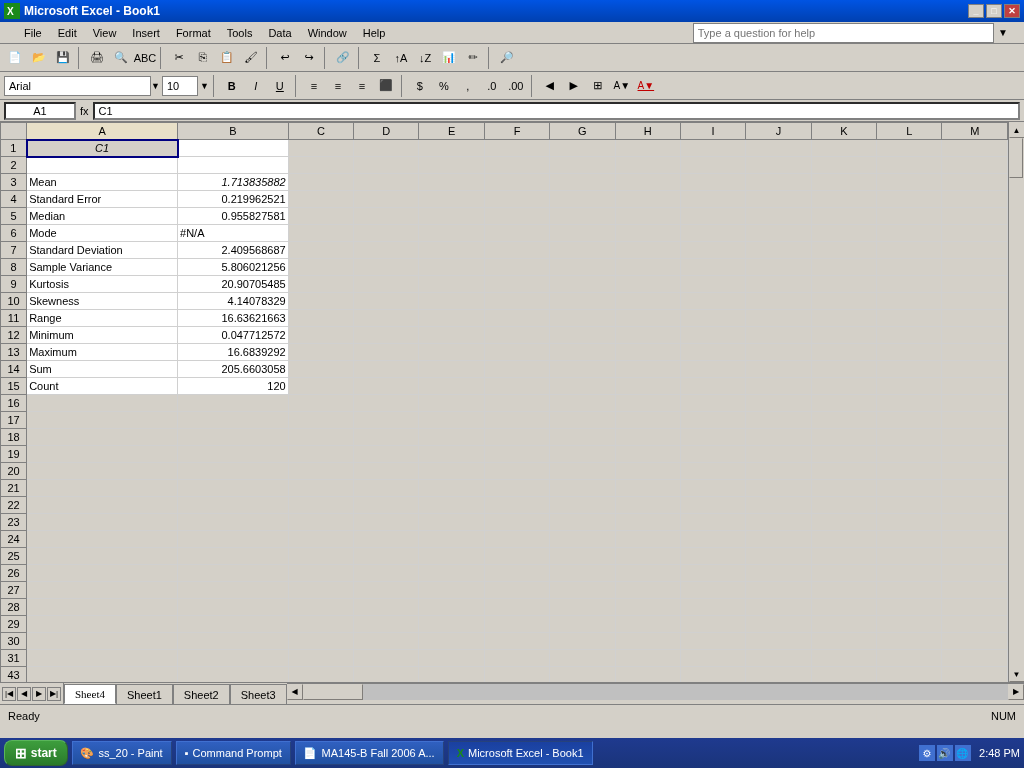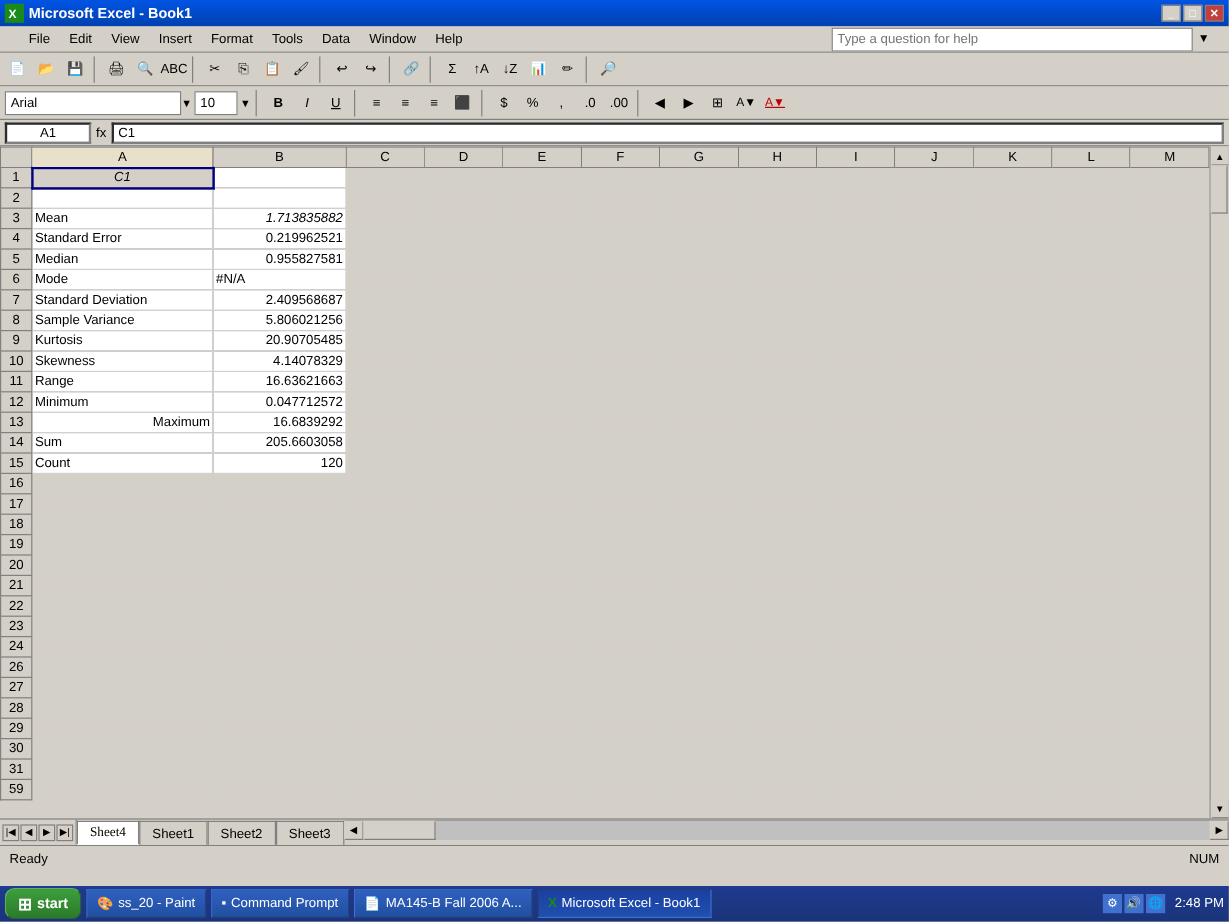--- a/index.html
+++ b/index.html
@@ -598,21 +598,21 @@
               <td class="cell"></td>
               <td class="cell"></td>
               <td class="cell"></td>
               <td class="cell"></td>
               <td class="cell"></td>
               <td class="cell"></td>
               <td class="cell"></td>
             </tr>
             <tr>
               <td class="row-header">13</td>
-              <td class="cell" style="background: white; text-align: right;">Maximum</td>
+              <td class="cell" style="background: white;">Maximum</td>
               <td class="cell" style="text-align: right; background: white;">16.6839292</td>
               <td class="cell"></td>
               <td class="cell"></td>
               <td class="cell"></td>
               <td class="cell"></td>
               <td class="cell"></td>
               <td class="cell"></td>
               <td class="cell"></td>
               <td class="cell"></td>
               <td class="cell"></td>
@@ -789,20 +789,36 @@
               <td class="cell"></td>
               <td class="cell"></td>
               <td class="cell"></td>
               <td class="cell"></td>
               <td class="cell"></td>
               <td class="cell"></td>
               <td class="cell"></td>
               <td class="cell"></td>
             </tr>
             <tr>
+              <td class="row-header">25</td>
+              <td class="cell"></td>
+              <td class="cell"></td>
+              <td class="cell"></td>
+              <td class="cell"></td>
+              <td class="cell"></td>
+              <td class="cell"></td>
+              <td class="cell"></td>
+              <td class="cell"></td>
+              <td class="cell"></td>
+              <td class="cell"></td>
+              <td class="cell"></td>
+              <td class="cell"></td>
+              <td class="cell"></td>
+            </tr>
+            <tr>
               <td class="row-header">26</td>
               <td class="cell"></td>
               <td class="cell"></td>
               <td class="cell"></td>
               <td class="cell"></td>
               <td class="cell"></td>
               <td class="cell"></td>
               <td class="cell"></td>
               <td class="cell"></td>
               <td class="cell"></td>
@@ -885,21 +901,21 @@
               <td class="cell"></td>
               <td class="cell"></td>
               <td class="cell"></td>
               <td class="cell"></td>
               <td class="cell"></td>
               <td class="cell"></td>
               <td class="cell"></td>
               <td class="cell"></td>
             </tr>
             <tr>
-              <td class="row-header">59</td>
+              <td class="row-header">43</td>
               <td class="cell"></td>
               <td class="cell"></td>
               <td class="cell"></td>
               <td class="cell"></td>
               <td class="cell"></td>
               <td class="cell"></td>
               <td class="cell"></td>
               <td class="cell"></td>
               <td class="cell"></td>
               <td class="cell"></td>

